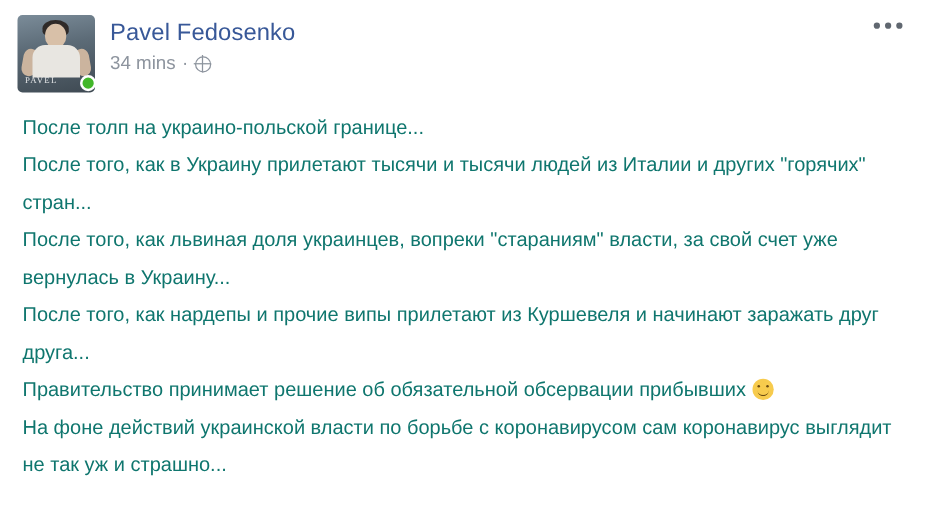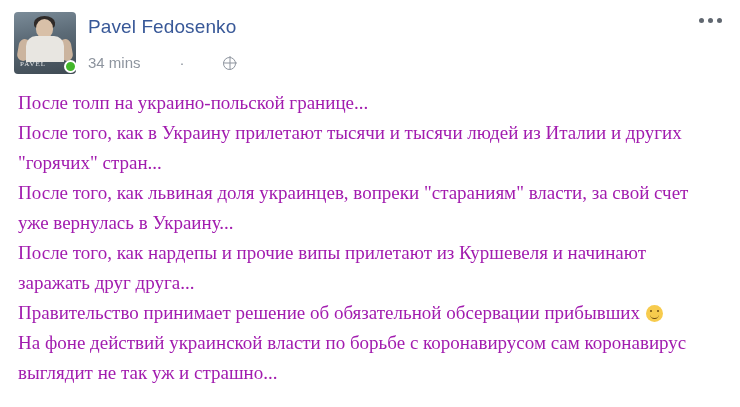--- a/index.html
+++ b/index.html
@@ -104,25 +104,24 @@
   .author {
     font-size: 19px;
     font-weight: normal;
     color: #385898;
     line-height: 22px;
     letter-spacing: .1px;
   }
   .meta {
     display: flex;
     align-items: center;
-    margin-top: 16px;
+    margin-top: 4px;
     font-size: 15px;
     color: #8d949e;
     line-height: 18px;
-    justify-content: space-between;
   }
   .meta .time {
     color: #8d949e;
   }
   .meta .dot-sep {
     margin: 0 5px;
     color: #8d949e;
   }
   .globe-icon {
     display: inline-block;
@@ -179,24 +178,24 @@
     height: 5px;
     border-radius: 50%;
     background: #606770;
     display: block;
   }
   .post-body {
     padding: 14px 18px 0 18px;
   }
   .post-body p {
     margin: 0;
-    font-size: 19px;
+    font-size: 16px;
     line-height: 30px;
-    color: #a21caf;
-    font-family: Liberation Serif, serif;
+    color: #0f766e;
+    font-family: Liberation Sans, sans-serif;
     white-space: pre-wrap;
   }
   .emoji {
     display: inline-block;
     width: 17px;
     height: 17px;
     border-radius: 50%;
     background: #f7cb4d;
     position: relative;
     vertical-align: -3px;

